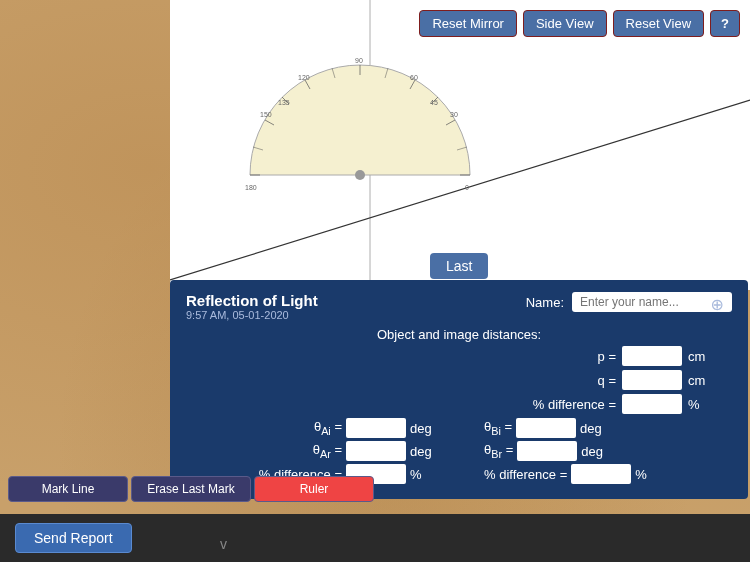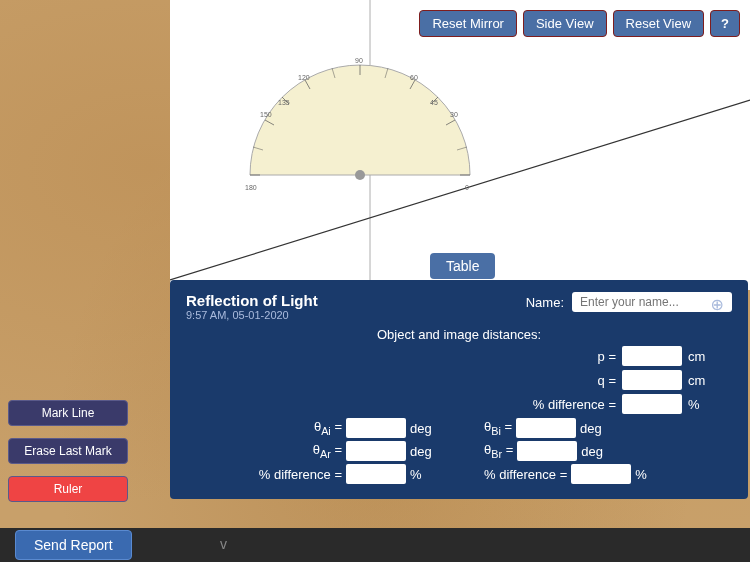--- a/index.html
+++ b/index.html
@@ -168,21 +168,21 @@
       color: white;
       min-width: 24px;
     }
 
     
     .bottom-bar {
       position: absolute;
       bottom: 0;
       left: 0;
       right: 0;
-      height: 34px;
+      height: 48px;
       background: #2a2a2a;
       display: flex;
       align-items: center;
       padding: 0 15px;
       z-index: 25;
     }
 
     .send-report-btn {
       background: #3a6ab0;
       color: white;
@@ -200,22 +200,21 @@
       color: #888;
       font-size: 14px;
     }
 
     
     .left-panel {
       position: absolute;
       left: 8px;
       bottom: 60px;
       display: flex;
-      flex-direction: column;
-      gap: 12px;
+      gap: 3px;
       z-index: 20;
     }
 
     .left-btn {
       background: #3a3a6a;
       color: white;
       border: 1px solid #5a5a8a;
       border-radius: 4px;
       padding: 5px 12px;
       font-size: 12px;
@@ -336,21 +335,21 @@
   </svg>
 </div>
 
 <div class="top-toolbar">
   <button class="toolbar-btn">Reset Mirror</button>
   <button class="toolbar-btn">Side View</button>
   <button class="toolbar-btn">Reset View</button>
   <button class="toolbar-btn help">?</button>
 </div>
 
-<button class="table-btn">Table</button>
+<button class="table-btn">Last</button>
 
 <div class="data-panel">
   <div class="panel-header">
     <div>
       <div class="panel-title">Reflection of Light</div>
       <div class="panel-date">9:57 AM, 05-01-2020</div>
     </div>
     <div class="name-section">
       <span class="name-label">Name:</span>
       <input class="name-input" type="text" placeholder="Enter your name..." style="">

